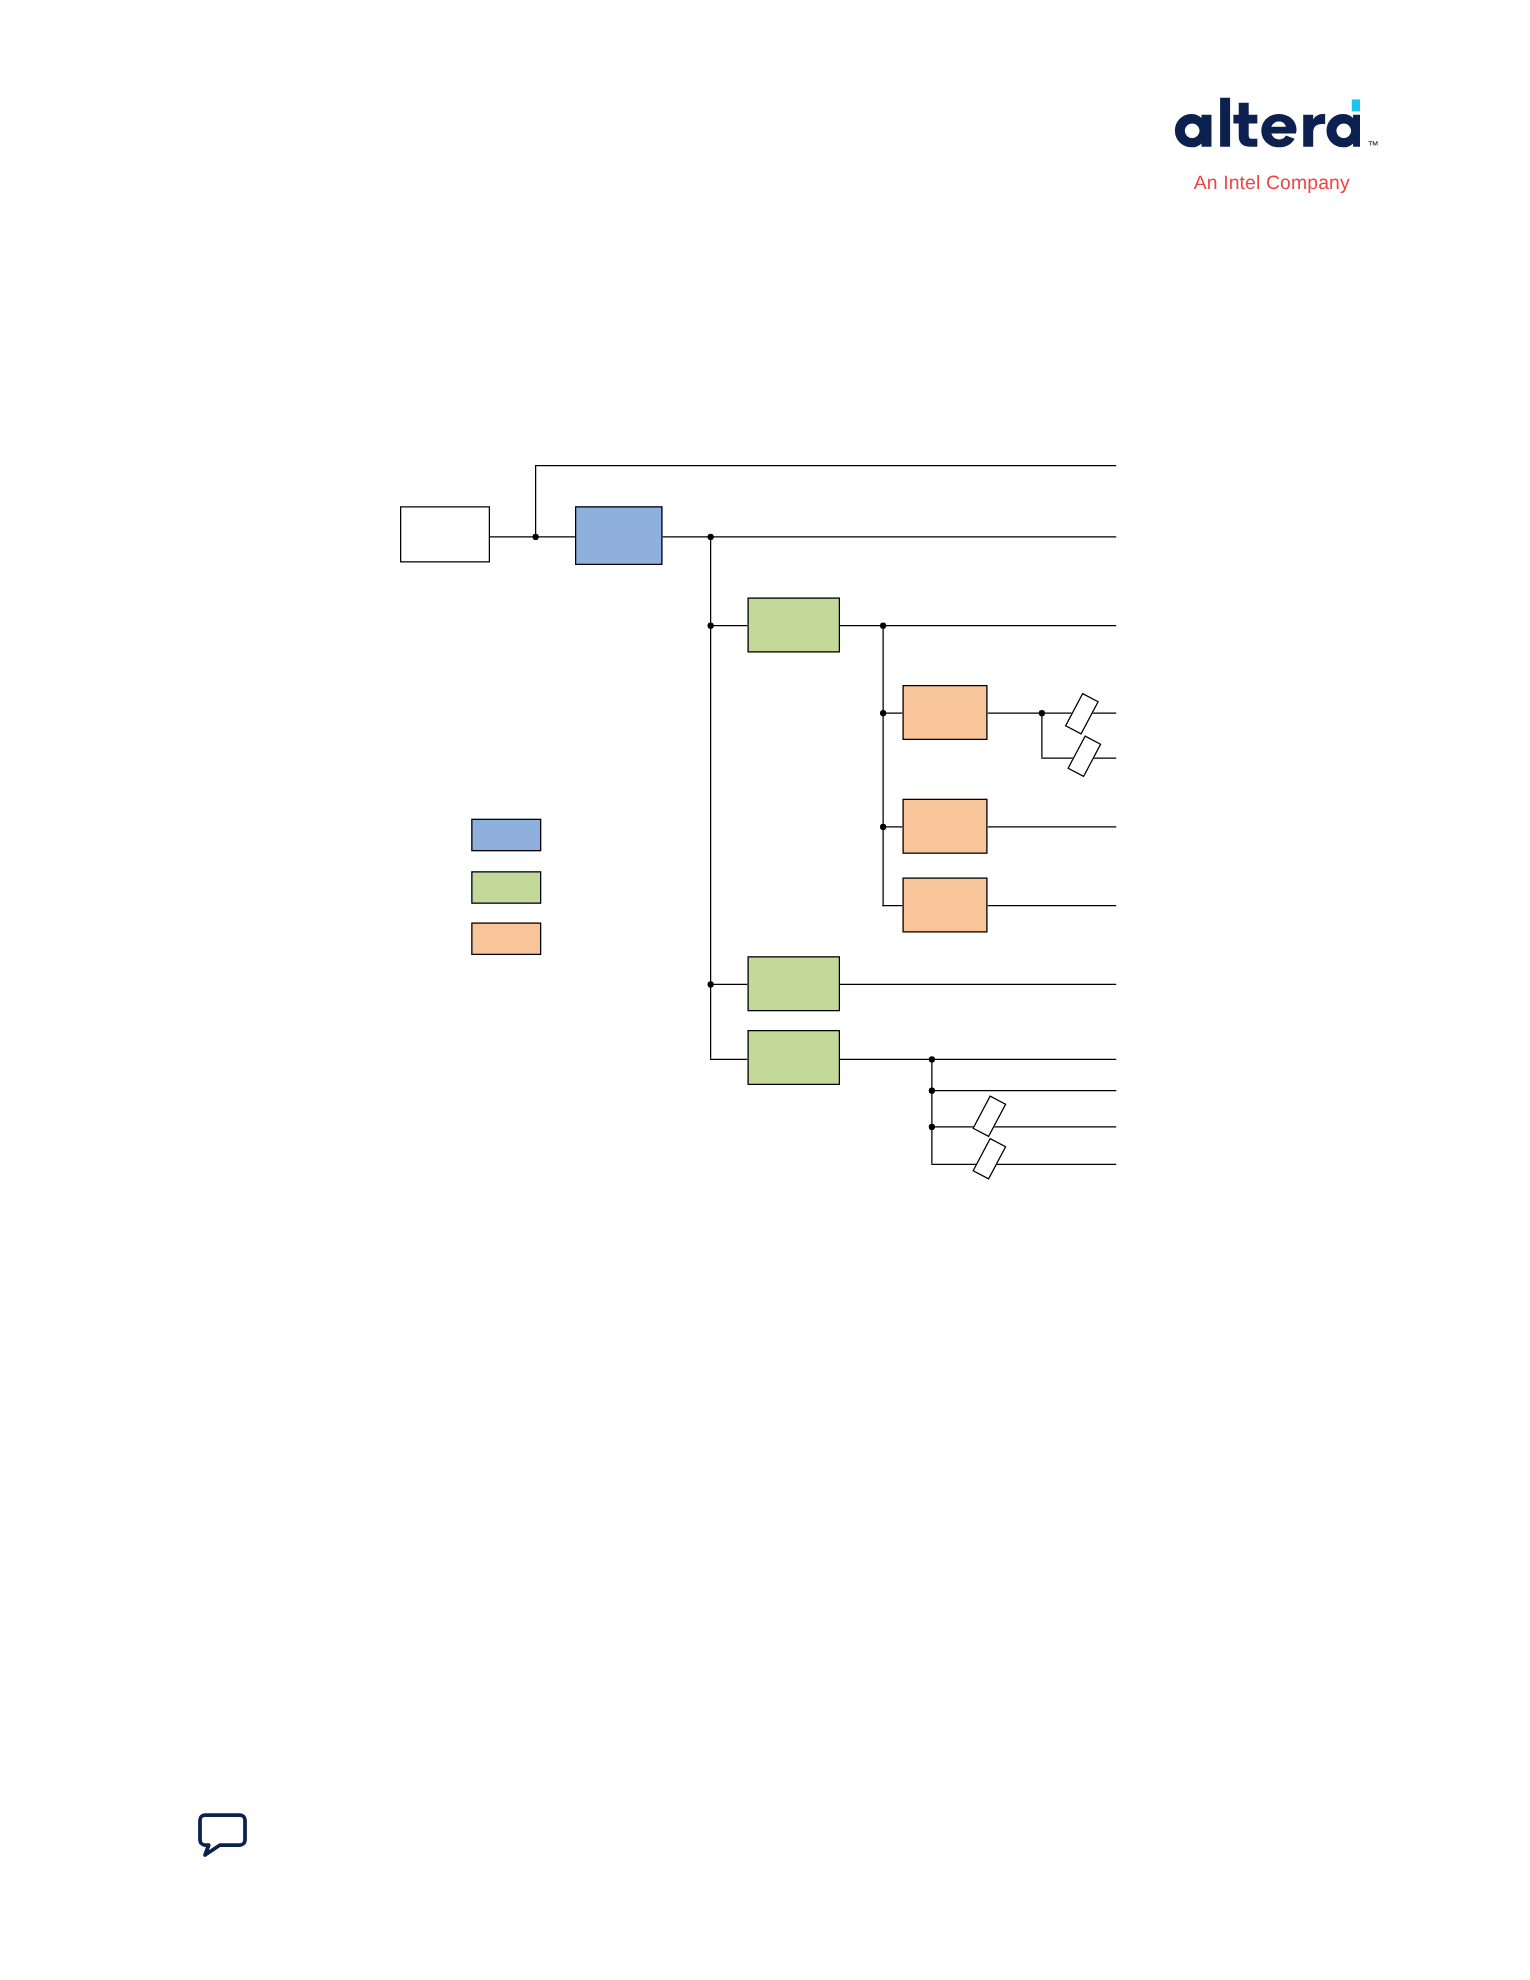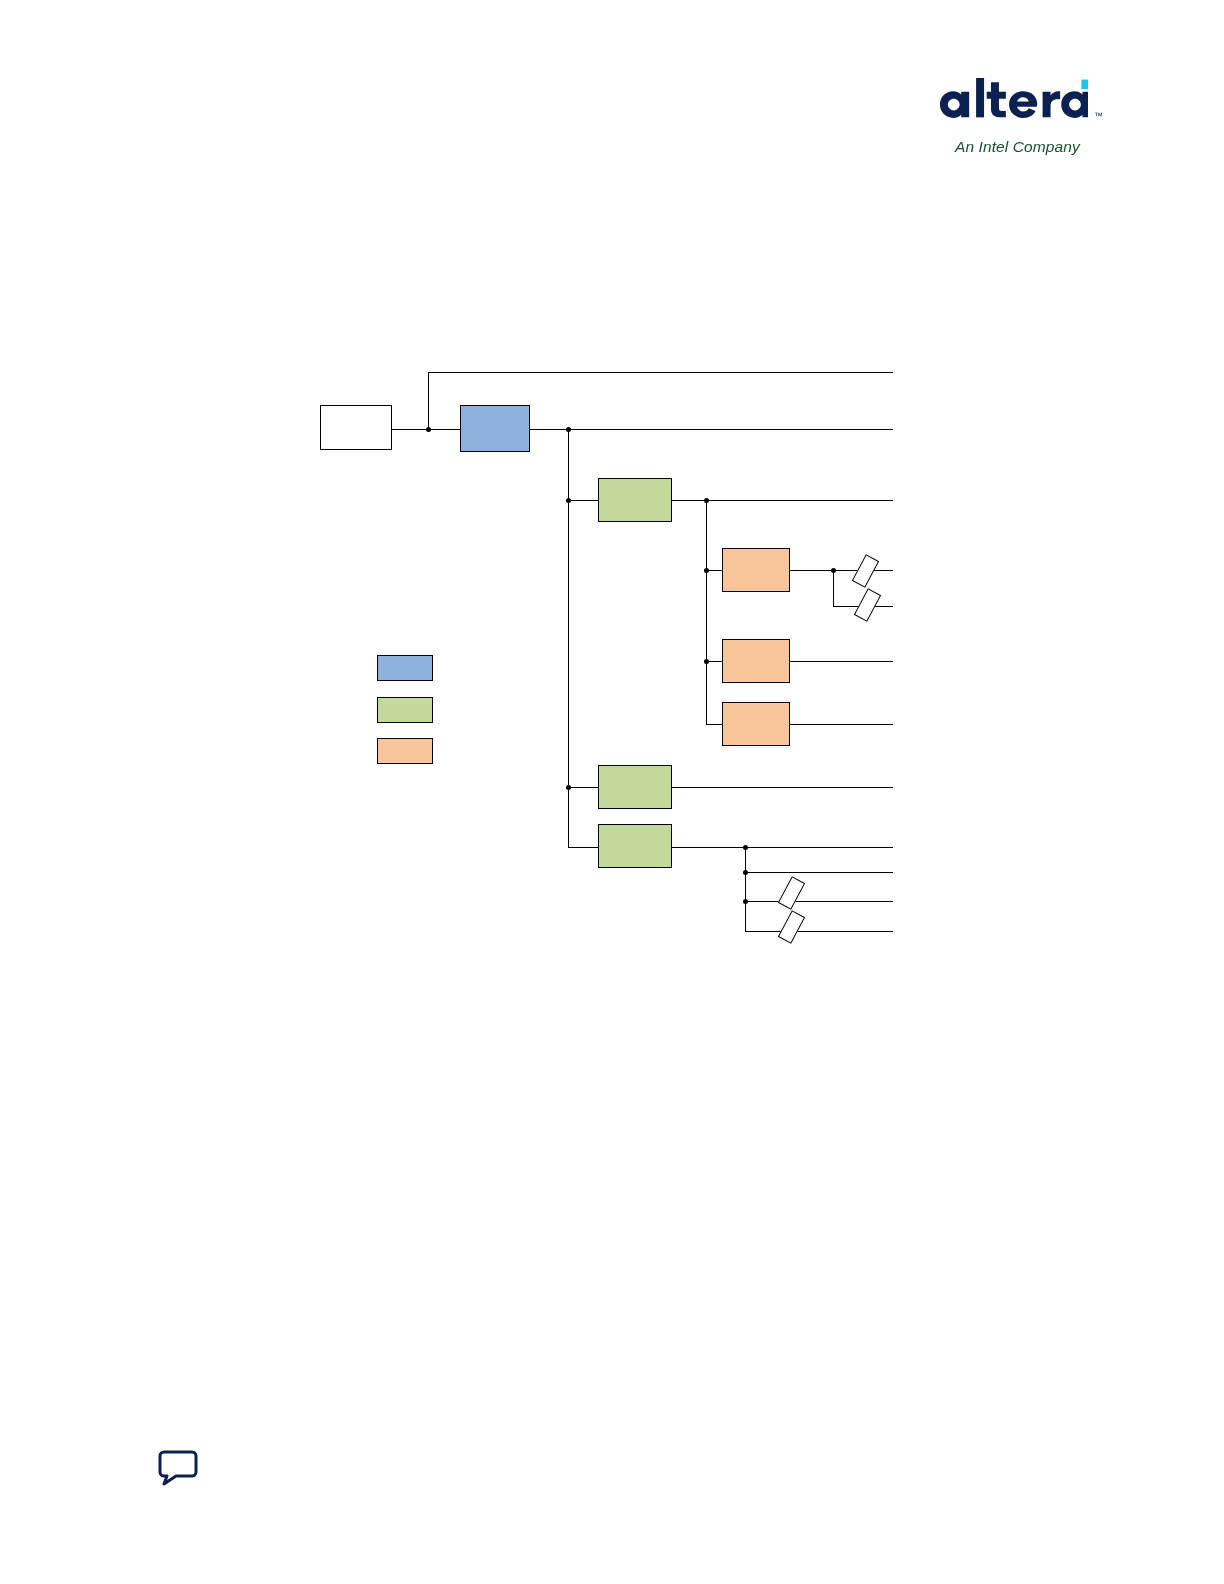--- a/index.html
+++ b/index.html
@@ -41,24 +41,23 @@
     font-size: 9px;
     color: #0d2150;
     letter-spacing: 0px;
     line-height: 1;
   }
   #logo-tagline {
     position: absolute;
     left: 27px;
     top: 60px;
     font-size: 15.5px;
-    color: #14532d;
+    color: #ef4444;
     letter-spacing: 0.1px;
     white-space: nowrap;
-    font-style: italic;
   }
 
   
   #diagram {
     position: absolute;
     left: 0;
     top: 0;
     width: 1224px;
     height: 1584px;
   }

